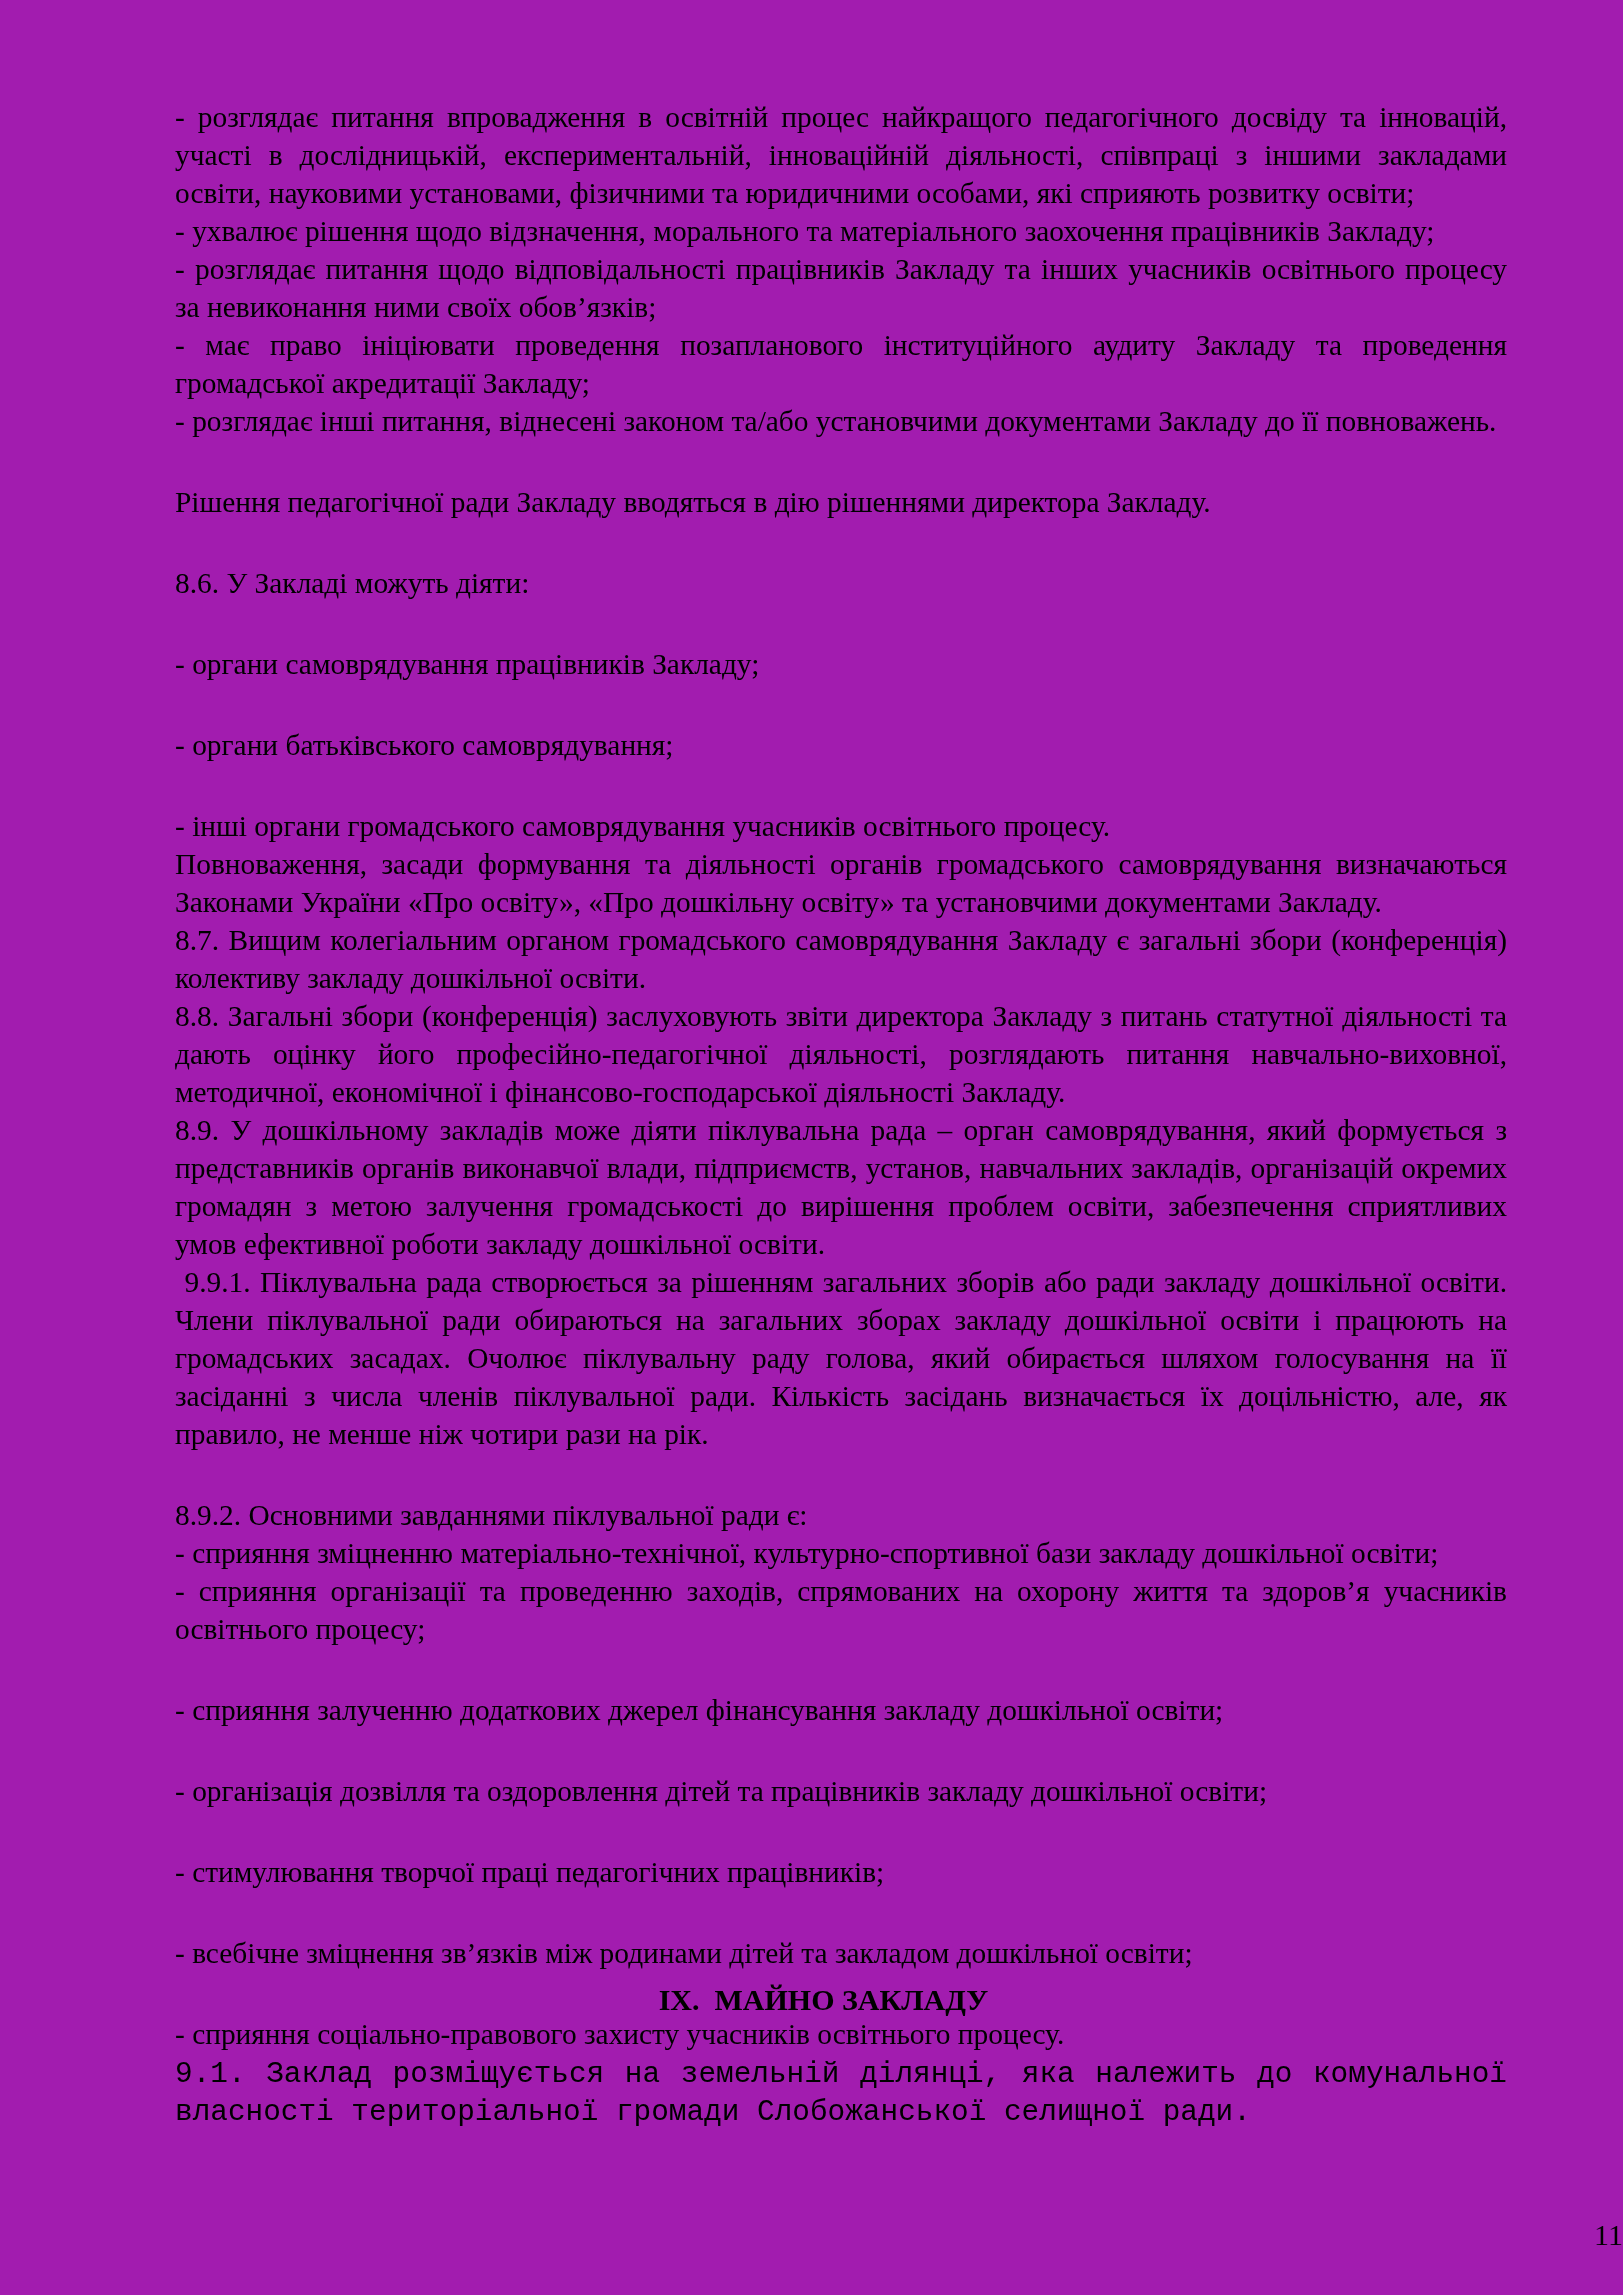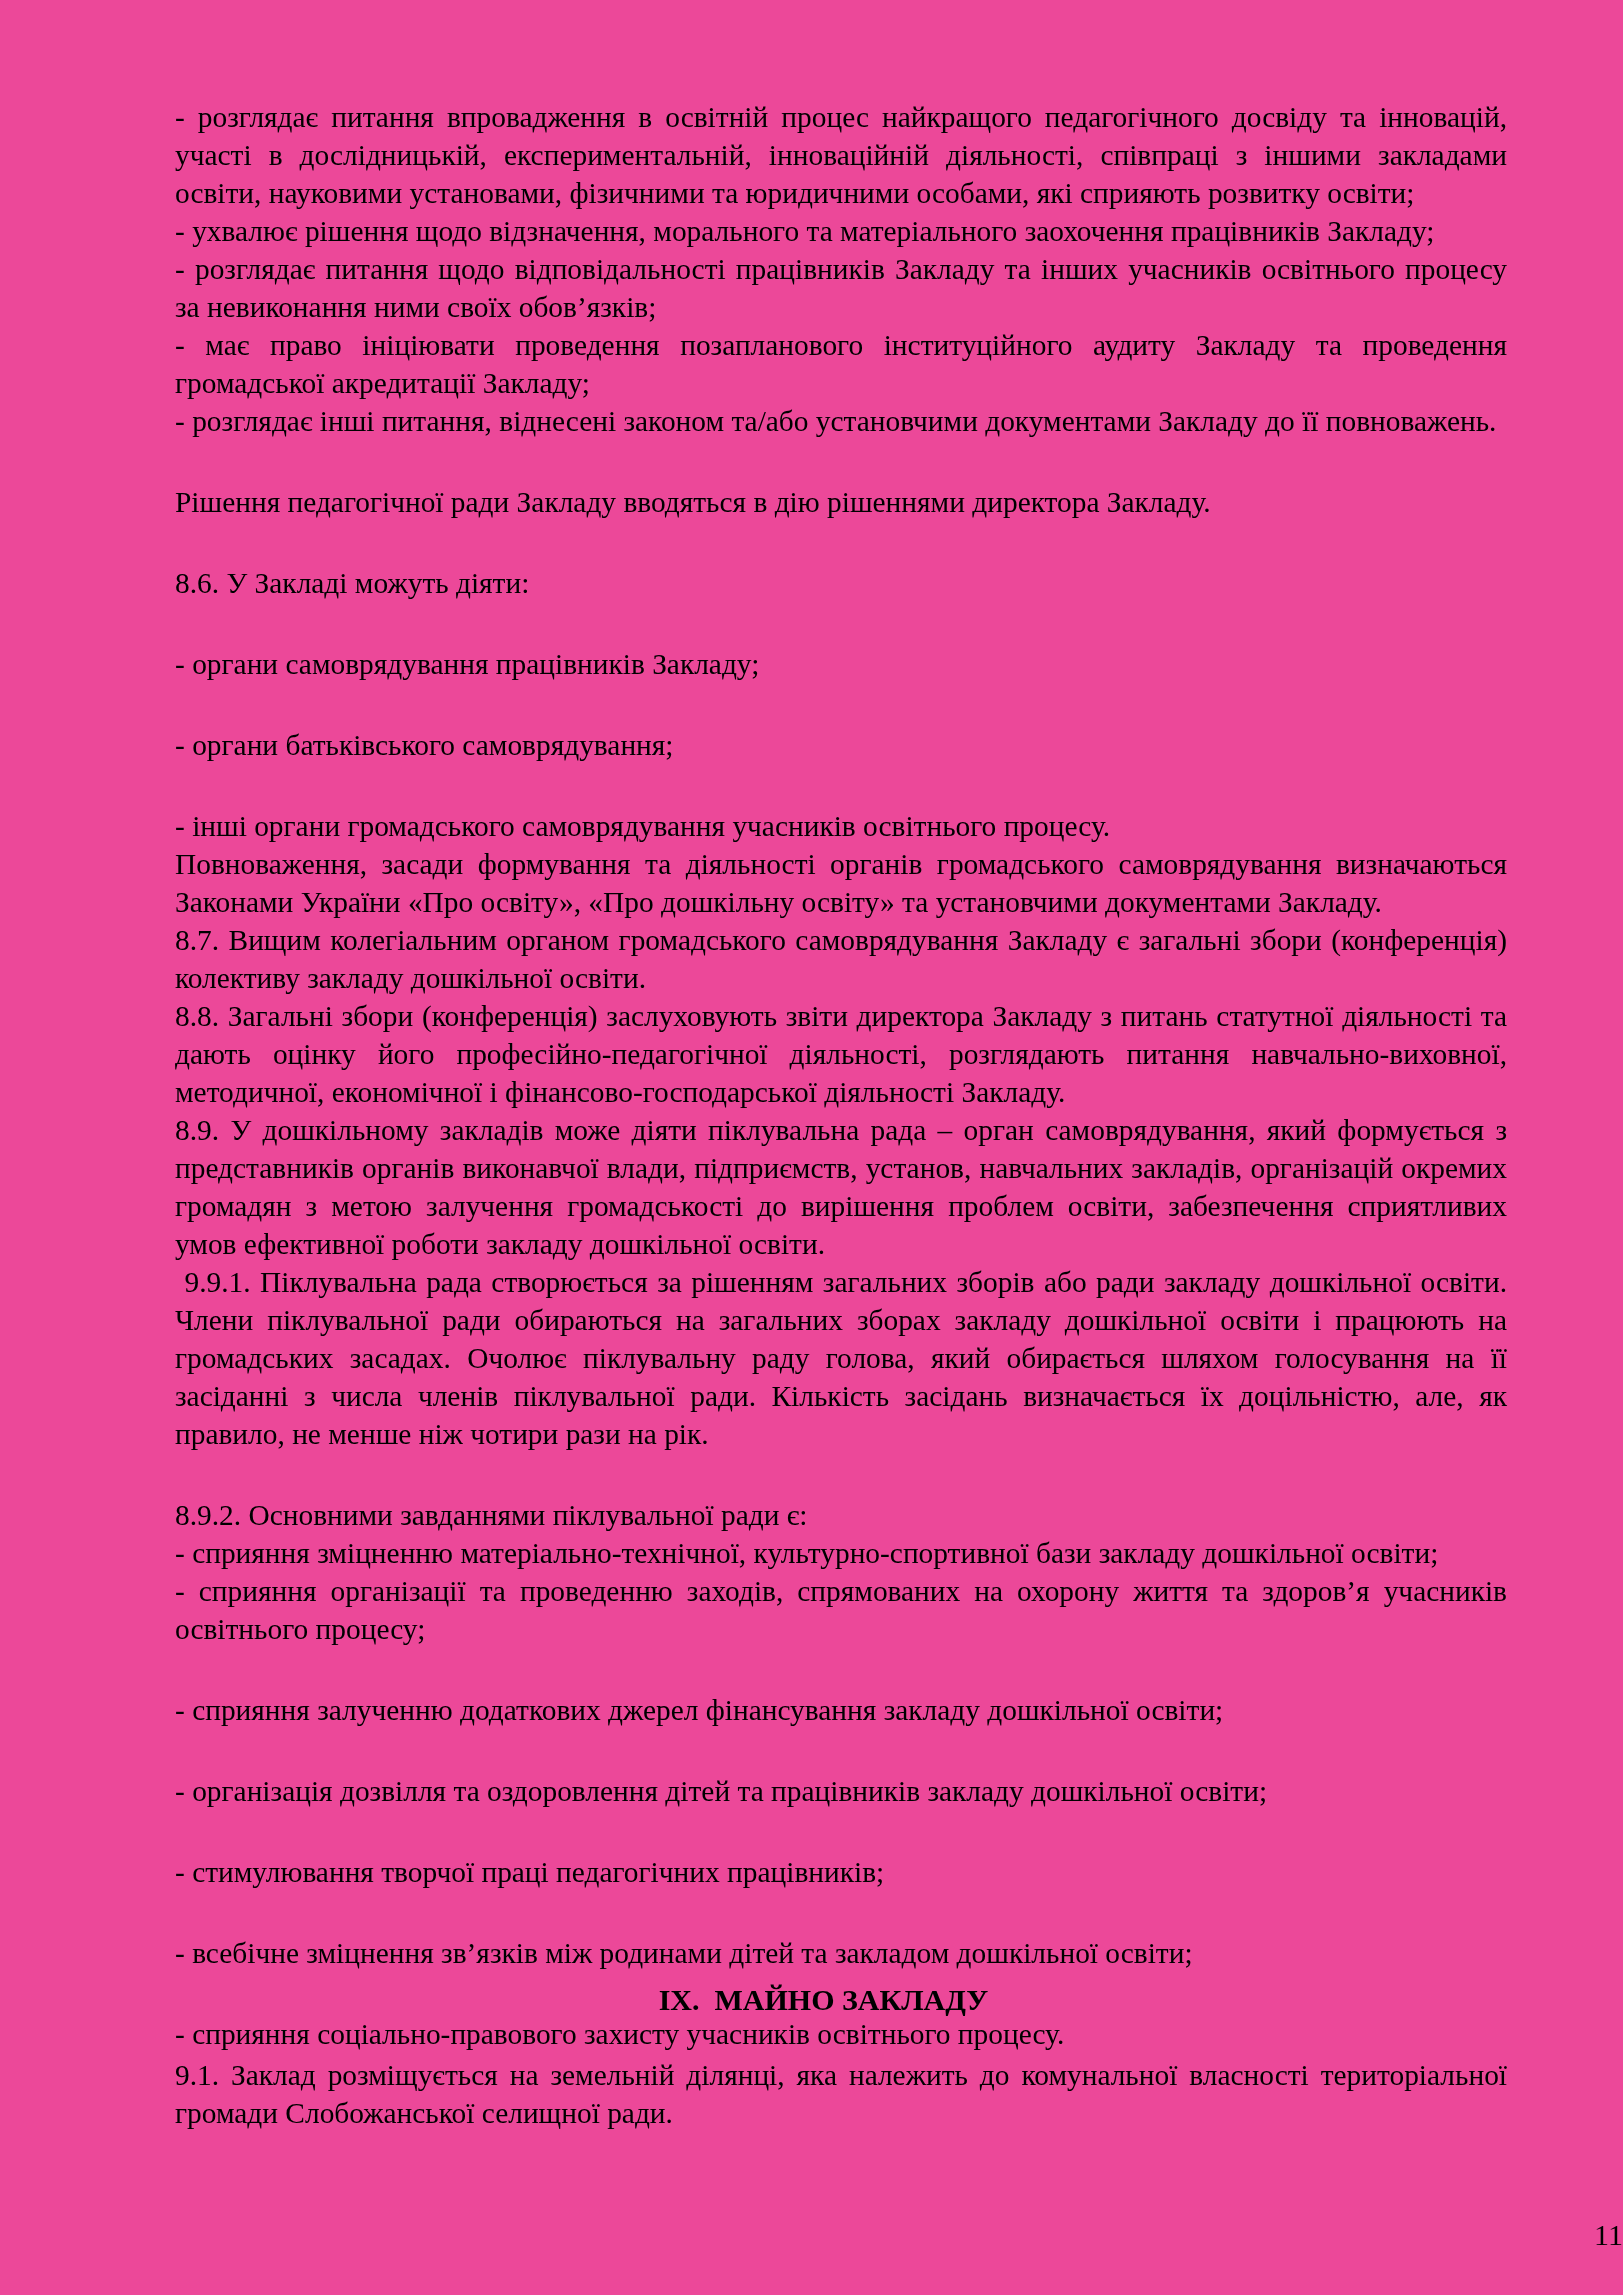--- a/index.html
+++ b/index.html
@@ -1,35 +1,35 @@
 <!DOCTYPE html>
 <html style="font-size:10.5px"><head>
 <meta charset="utf-8">
 <style>
   html, body { margin: 0; padding: 0; background: #ffffff; }
   body { width: 1623px; height: 2295px; position: relative; overflow: hidden; }
   .page {
-    position: absolute; left: 0; top: 0; width: 1623px; height: 2295px; background: #ec4899;
+    position: absolute; left: 0; top: 0; width: 1623px; height: 2295px; background: #a21caf;
   }
   .text-block {
     position: absolute; left: 175px; top: 98px; width: 1332px;
     font-family: "Liberation Serif", "DejaVu Serif", serif;
     font-size: 29.4px; line-height: 38px; color: #000000;
   }
   .p { margin: 0; text-align: justify; }
   .p.left { text-align: left; margin-top: 43px; }
   .p.last-left { text-align-last: left; }
   .heading {
     position: absolute; left: 0; width: 1623px; top: 1983px;
     text-align: center; font-family: "Liberation Serif", "DejaVu Serif", serif;
     font-size: 30px; font-weight: bold; color: #000;
   }
   .section-9 {
     position: absolute; left: 175px; top: 2056px; width: 1332px;
-    font-family: Liberation Serif, serif;
+    font-family: Liberation Mono, monospace;
     font-size: 29.4px; line-height: 38px; color: #000; text-align: justify; text-align-last: left;
   }
   .page-number {
     position: absolute; left: 0; width: 1623px; top: 2218px; text-align: right;
     font-family: "Liberation Serif", "DejaVu Serif", serif; font-size: 30px; color: #000;
   }
 </style>
 </head>
 <body>
 

